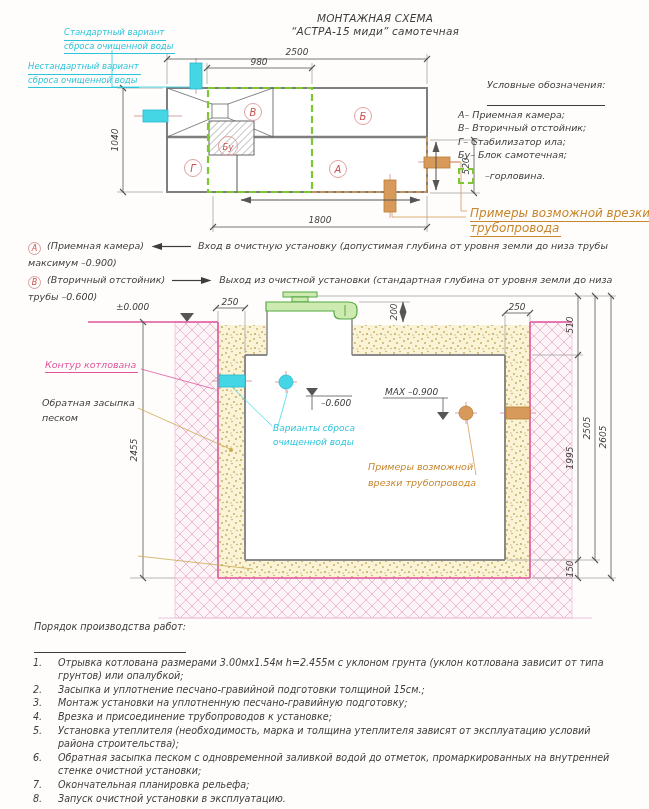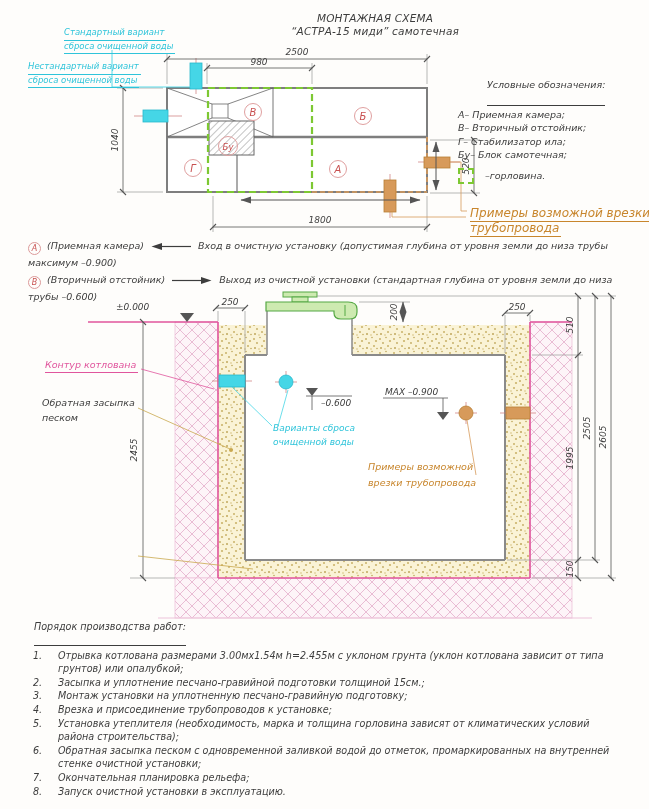--- a/index.html
+++ b/index.html
@@ -22,21 +22,21 @@
   .legend-title{margin-left:29px;display:table;border-bottom:1px solid #3d3d3d;padding-bottom:14px;margin-bottom:2px}
   .legend-item{}
   .legend-neck{display:flex;align-items:center;margin-top:6px}
   .neck-square{width:16px;height:16px;border:2px dashed #7dc832;margin-right:11px;flex:0 0 auto;margin-top:1px}
   .notes{position:absolute;left:28px;top:238px;width:600px;font-size:9.5px;line-height:15.5px}
   .note{margin-bottom:1px}
   .marker-circle{display:inline-flex;justify-content:center;align-items:center;width:13px;height:13px;
       border:1px solid #dc9a9a;border-radius:50%;color:#c85050;font-size:8px;margin-right:3px;vertical-align:-2px}
   .note-arrow{vertical-align:middle;margin:0 4px}
   .wo{position:absolute;left:30px;top:620px;width:598px;font-size:9.6px;line-height:13.6px}
-  .wo-title{display:table;border-bottom:1px solid #3d3d3d;margin-bottom:3px;margin-left:4px;padding-bottom:11px}
+  .wo-title{display:table;border-bottom:1px solid #3d3d3d;margin-bottom:3px;margin-left:4px;padding-bottom:18px}
   .wo-row{display:flex}
   .wo-num{flex:0 0 28px;padding-left:3px}
   .wo-text{flex:1}
   .dt{font:italic 9px "DejaVu Sans",sans-serif;fill:#3d3d3d}
   .lv{font:italic 9px "DejaVu Sans",sans-serif;fill:#3d3d3d}
   .zl{font:italic 10px "DejaVu Sans",sans-serif;fill:#c85050;text-anchor:middle}
 </style>
 </head>
 <body>
 
@@ -364,21 +364,21 @@
     <div class="wo-row">
       <span class="wo-num">3.</span>
       <span class="wo-text">Монтаж установки на уплотненную песчано-гравийную подготовку;</span>
     </div>
     <div class="wo-row">
       <span class="wo-num">4.</span>
       <span class="wo-text">Врезка и присоединение трубопроводов к установке;</span>
     </div>
     <div class="wo-row">
       <span class="wo-num">5.</span>
-      <span class="wo-text">Установка утеплителя (необходимость, марка и толщина горловина зависят от климатических условий района строительства);</span>
+      <span class="wo-text">Установка утеплителя (необходимость, марка и толщина утеплителя зависят от эксплуатацию условий района строительства);</span>
     </div>
     <div class="wo-row">
       <span class="wo-num">6.</span>
       <span class="wo-text">Обратная засыпка песком с одновременной заливкой водой до отметок, промаркированных на внутренней стенке очистной установки;</span>
     </div>
     <div class="wo-row">
       <span class="wo-num">7.</span>
       <span class="wo-text">Окончательная планировка рельефа;</span>
     </div>
     <div class="wo-row">

